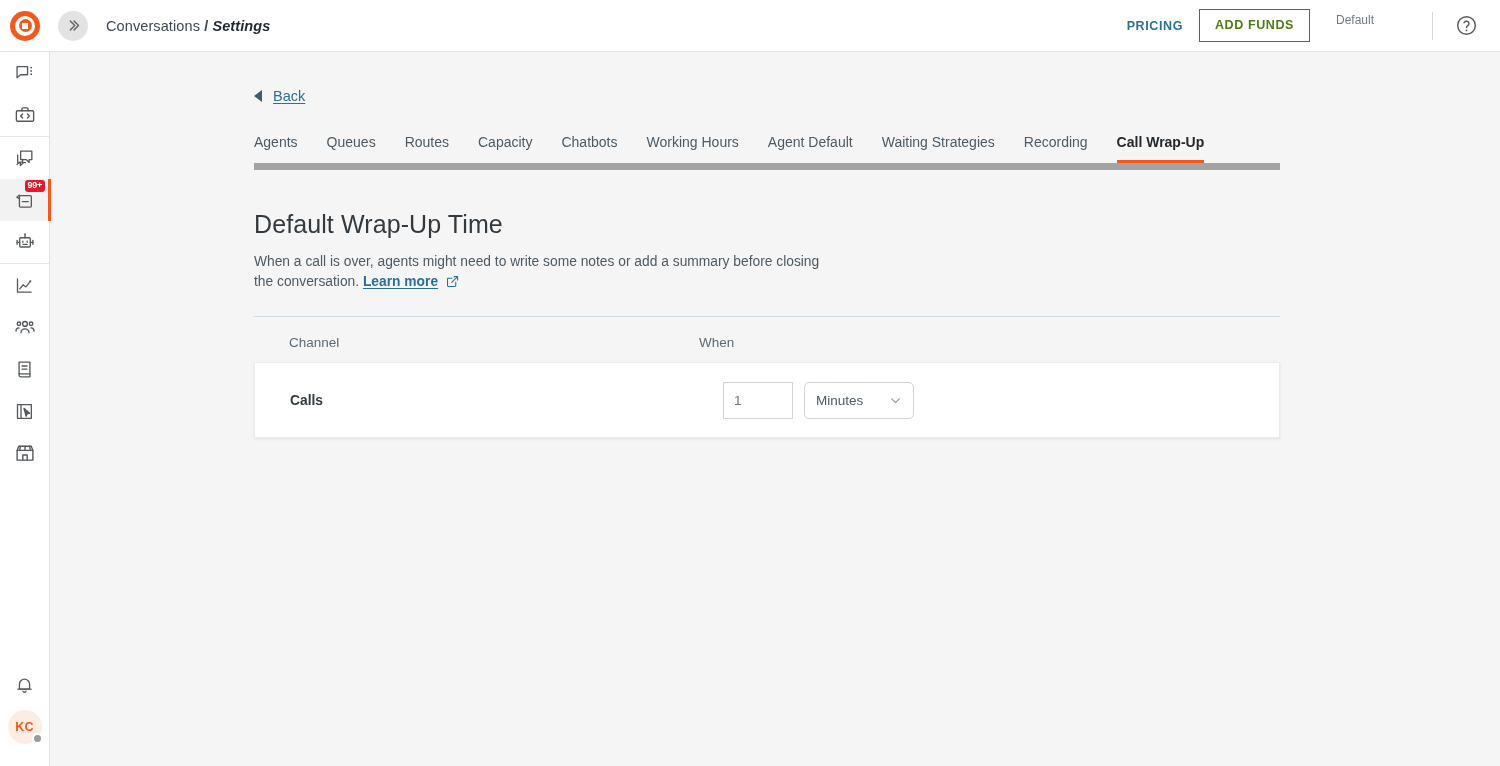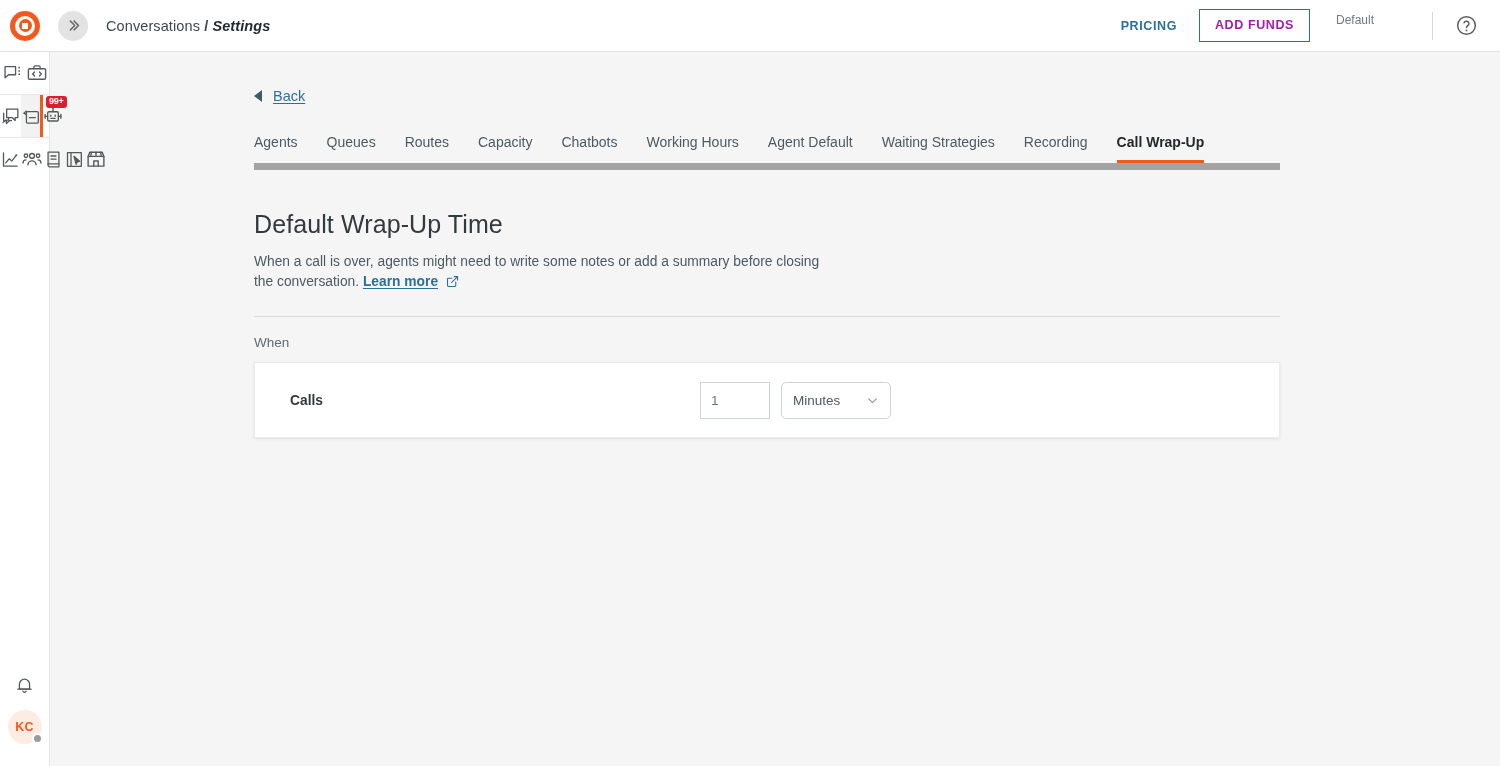--- a/index.html
+++ b/index.html
@@ -66,25 +66,25 @@
   .topbar-right {
     margin-left: auto;
     display: flex; align-items: center;
     height: 52px;
     padding-right: 22px;
   }
   .pricing-link {
     font-size: 12.5px; letter-spacing: .6px;
     color: #2b7096; font-weight: bold;
     cursor: pointer;
-    margin-right: 22px;
+    margin-right: 16px;
   }
   .add-funds-btn {
     border: 1px solid #2b7096;
-    color: #a21caf;
+    color: #4d7c0f;
     background: #fff;
     font-size: 12.5px; letter-spacing: .6px; font-weight: bold;
     padding: 9px 15px;
     cursor: pointer;
     line-height: 1;
   }
   .balance-box {
     margin-left: 26px;
     min-width: 64px;
     display: flex; flex-direction: column;
@@ -102,21 +102,21 @@
 
   
   .sidebar {
     position: absolute; left: 0; top: 52px;
     width: 50px; height: 714px;
     background: #ffffff;
     border-right: 1px solid #e2e2e2;
     display: flex; flex-direction: column; align-items: center;
     z-index: 15;
   }
-  .nav-group { width: 100%; display: flex; align-items: center; }
+  .nav-group { width: 100%; display: flex; flex-direction: column; align-items: center; }
   .nav-group + .nav-group { border-top: 1px solid #e8e8e8; }
   .nav-item {
     position: relative;
     width: 50px; height: 42px;
     display: flex; align-items: center; justify-content: center;
     cursor: pointer;
     color: #55595c;
   }
   .nav-item.active { background: #f2f2f2; }
   .nav-item.active::after {
@@ -241,20 +241,21 @@
   .th-channel { width: 445px; padding-left: 35px; }
   .th-time { flex: 1; }
 
   .card {
     width: 1026px;
     background: #ffffff;
     border: 1px solid #ebebeb;
     box-shadow: 0 1px 3px rgba(0,0,0,.09);
     display: flex; align-items: center;
     height: 76px;
+    gap: 23px;
   }
   .cell-channel {
     width: 445px; padding-left: 35px;
     font-size: 13.8px; color: #333a3f; font-weight: bold;
   }
   .cell-time { flex: 1; display: flex; align-items: center; }
 
   .num-input {
     width: 70px; height: 37px;
     border: 1px solid #cfd4d8;
@@ -465,20 +466,21 @@
       <span class="learn-more">Learn more</span><span class="ext-icon"><svg width="13" height="13" viewBox="0 0 24 24" fill="none" stroke="#2b7096" stroke-width="2" stroke-linecap="round" stroke-linejoin="round">
             <path d="M18 13.2v6.4a1.6 1.6 0 0 1-1.6 1.6H4.4a1.6 1.6 0 0 1-1.6-1.6V7.6A1.6 1.6 0 0 1 4.4 6h6.4"></path>
             <polyline points="15 3 21.4 3 21.4 9.4"></polyline>
             <line x1="10.6" y1="13.8" x2="21.4" y2="3"></line>
           </svg></span>
     </p>
 
     <div class="divider"></div>
 
     <div class="table-head">
+      <div class="th th-channel">Channel</div>
       <div class="th th-time">When</div>
     </div>
 
     <div class="card">
       <div class="cell-channel">Calls</div>
       <div class="cell-time">
         <input class="num-input" type="text" value="1" style="">
         <div class="unit-select">
           <span class="unit-value">Minutes</span>
           <span class="chev">

